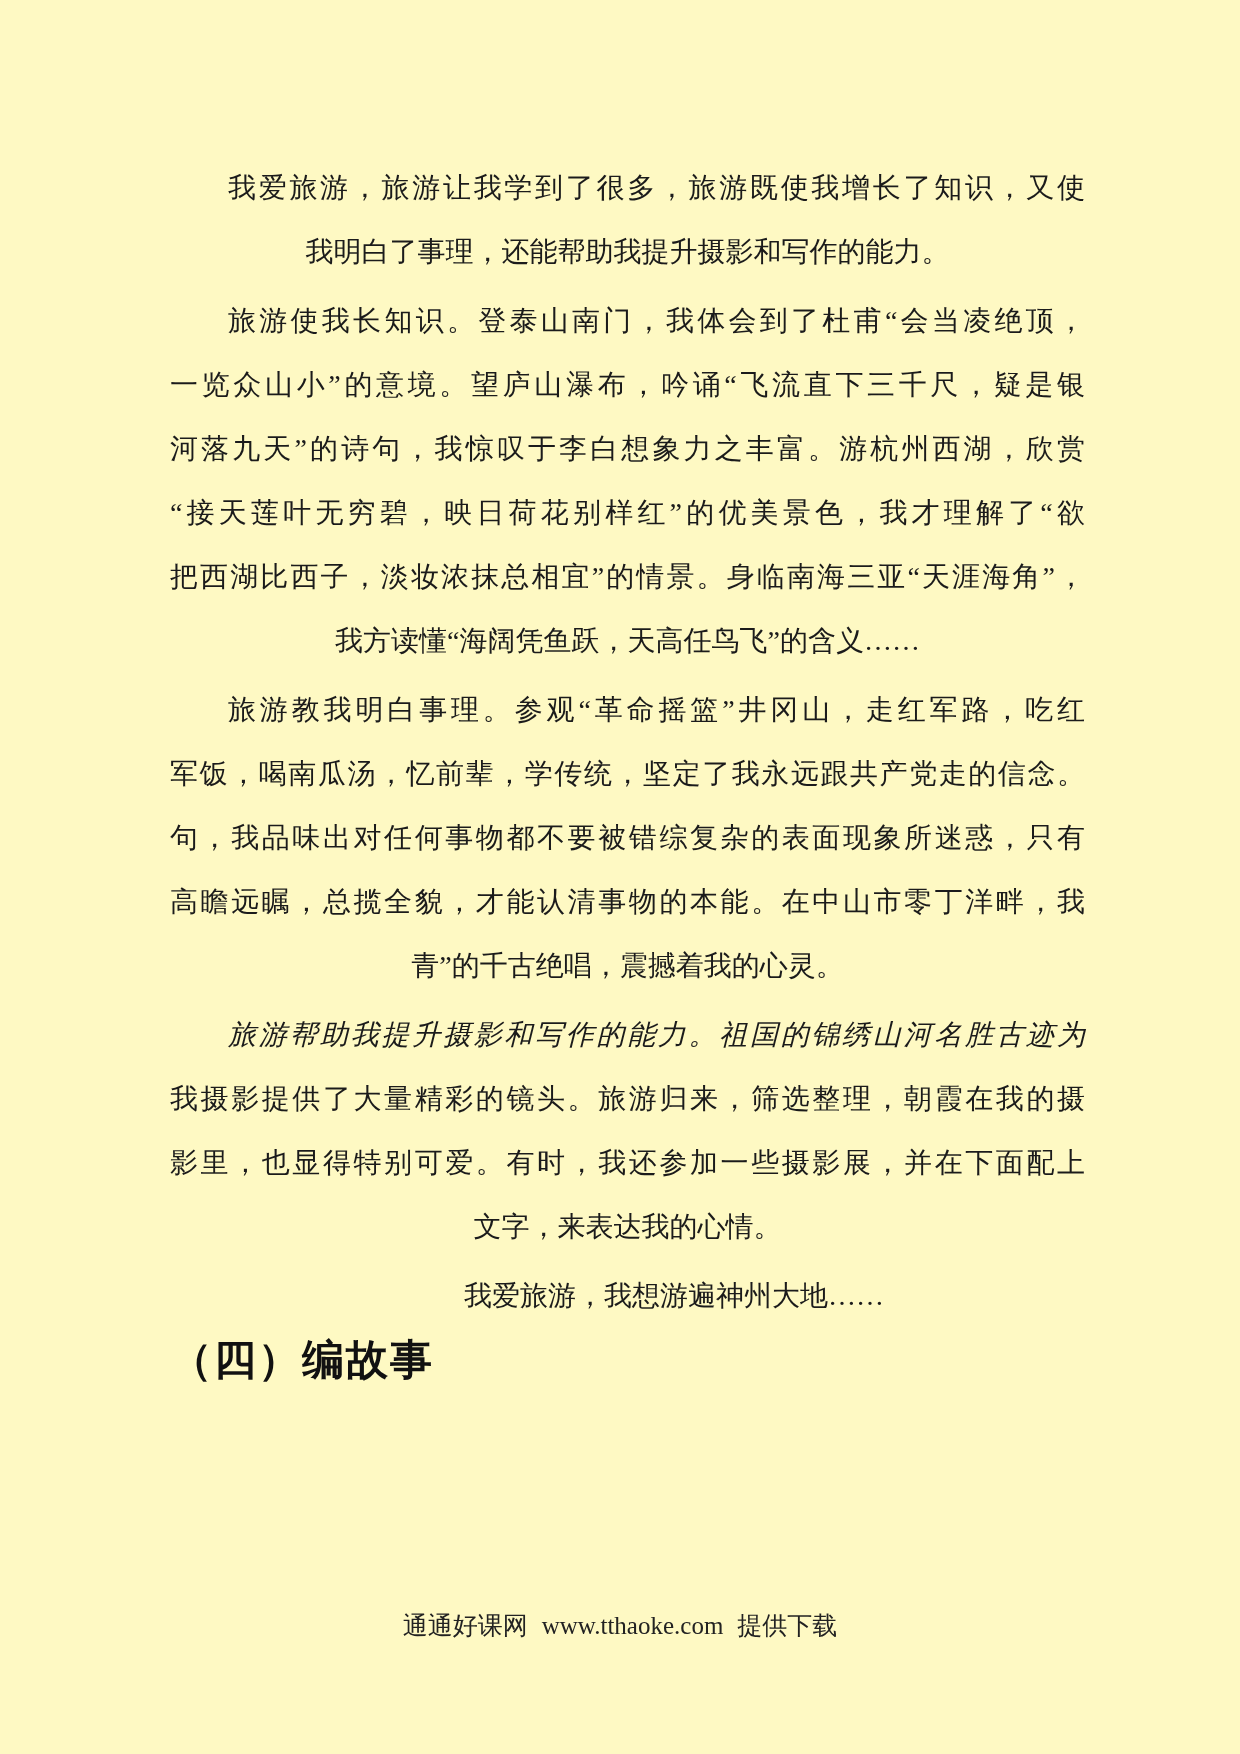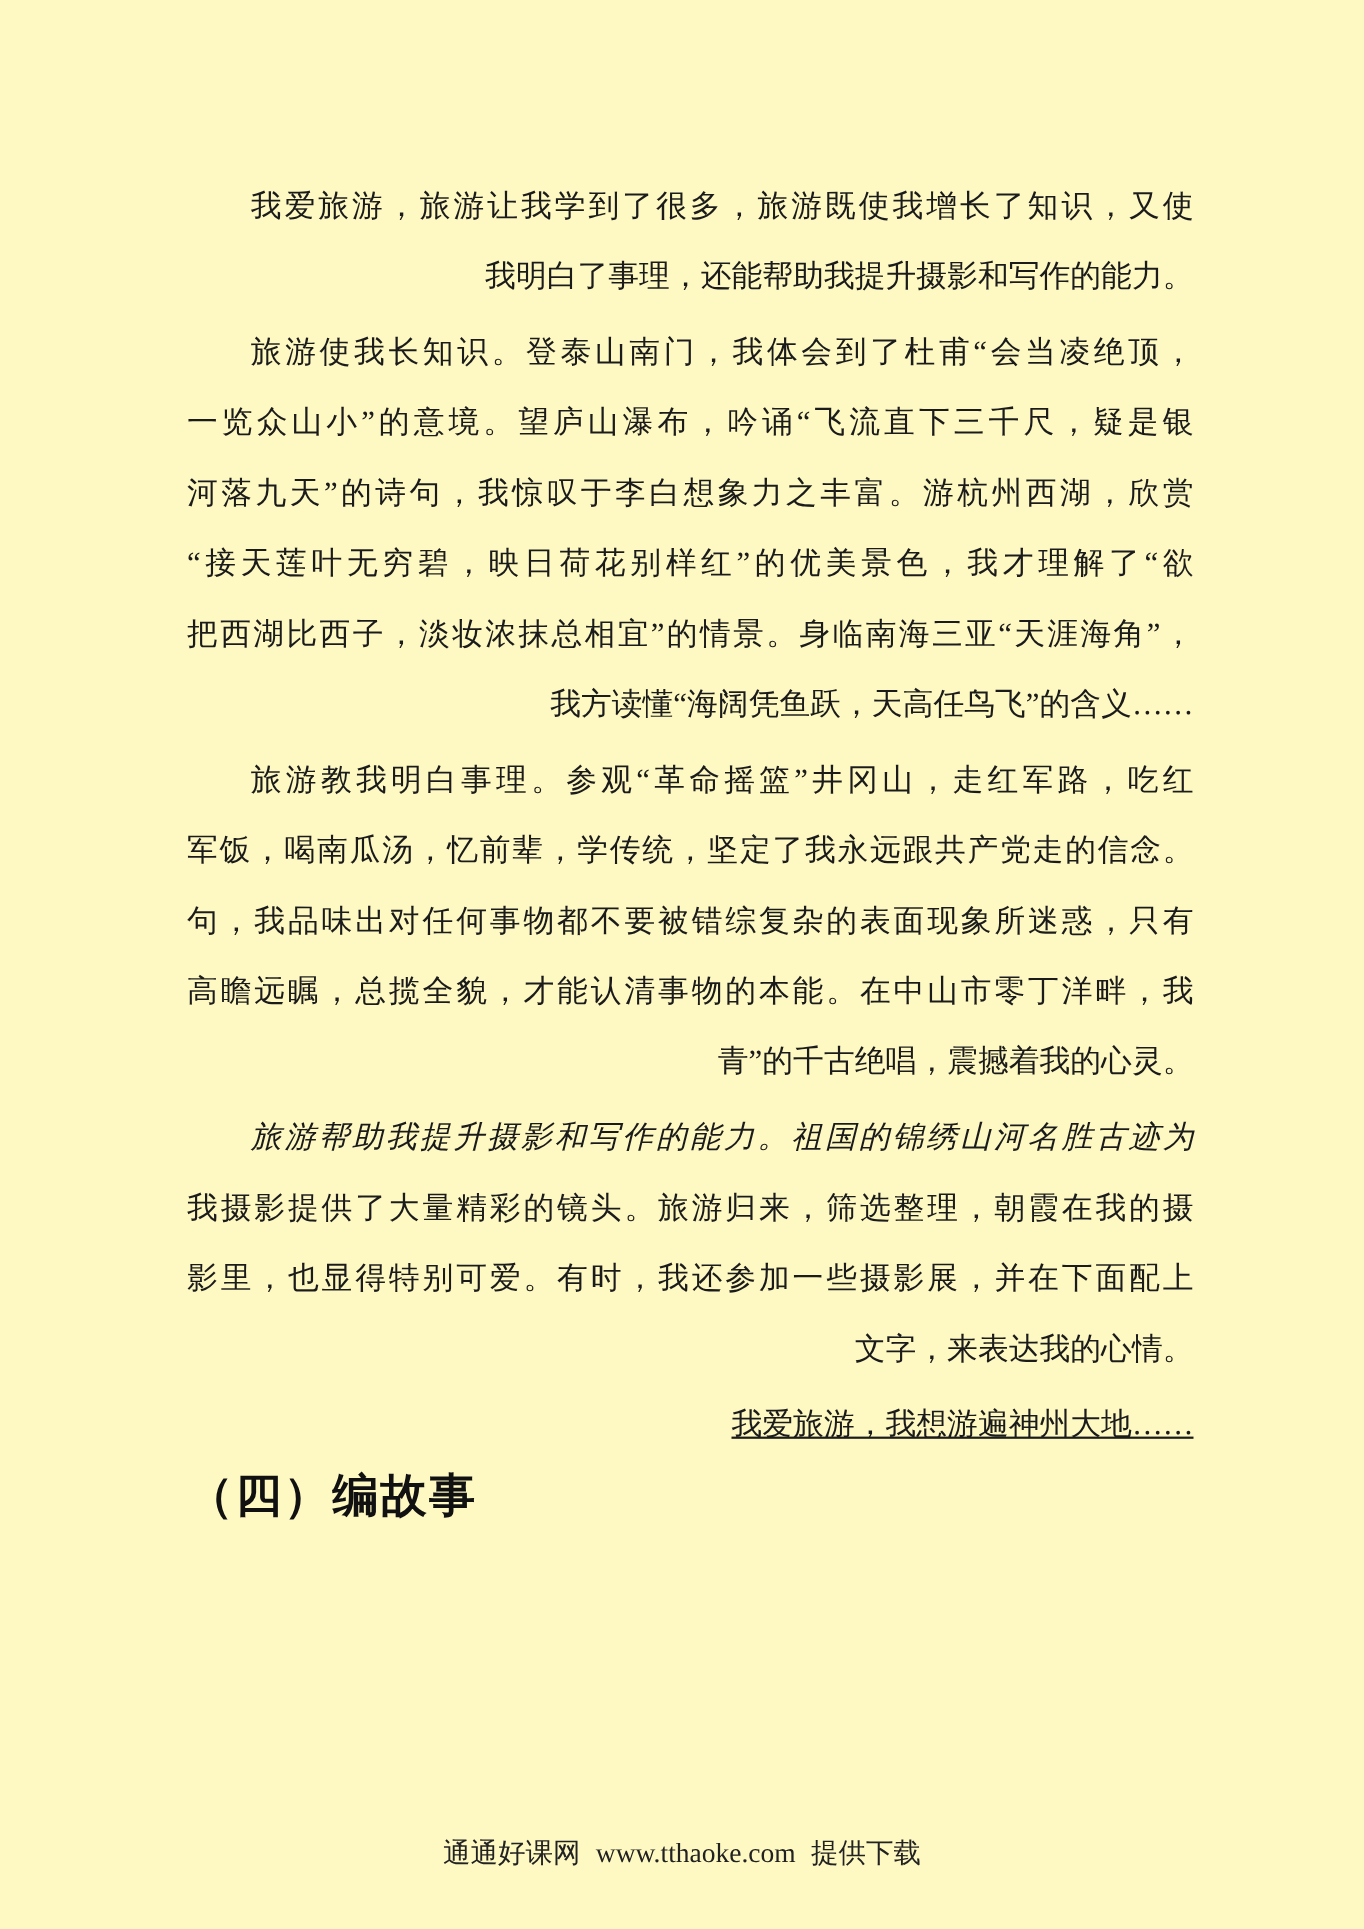--- a/index.html
+++ b/index.html
@@ -20,21 +20,21 @@
     position: absolute;
     left: 170px;
     top: 156px;
     width: 915px;
   }
   .line {
     font-size: 28px;
     line-height: 64px;
     height: 64px;
     color: #1b1b1b;
-    text-align: right;
+    text-align: center;
     overflow: visible;
   }
   .line.full {
     text-align: justify;
     text-align-last: justify;
   }
   .line.para-start {
     margin-top: 5px;
   }
   .line.para-start:first-child {
@@ -45,21 +45,21 @@
     line-height: 64px;
     height: 64px;
     font-weight: bold;
     color: #111111;
     font-family: "Liberation Sans", "DejaVu Sans", sans-serif;
     letter-spacing: 2px;
   }
   .footer {
     position: absolute;
     left: 0;
-    top: 1666px;
+    top: 1606px;
     width: 1240px;
     text-align: center;
     font-size: 25px;
     line-height: 40px;
     color: #222222;
   }
   .footer span {
     display: inline-block;
   }
   .footer .gap {
@@ -83,21 +83,21 @@
         <div class="line">我方读懂“海阔凭鱼跃，天高任鸟飞”的含义……</div>
         <div class="line full para-start" style="text-indent: 58px;">旅游教我明白事理。参观“革命摇篮”井冈山，走红军路，吃红</div>
         <div class="line full">军饭，喝南瓜汤，忆前辈，学传统，坚定了我永远跟共产党走的信念。</div>
         <div class="line full">句，我品味出对任何事物都不要被错综复杂的表面现象所迷惑，只有</div>
         <div class="line full">高瞻远瞩，总揽全貌，才能认清事物的本能。在中山市零丁洋畔，我</div>
         <div class="line">青”的千古绝唱，震撼着我的心灵。</div>
         <div class="line full para-start" style="text-indent: 58px; font-style: italic;">旅游帮助我提升摄影和写作的能力。祖国的锦绣山河名胜古迹为</div>
         <div class="line full">我摄影提供了大量精彩的镜头。旅游归来，筛选整理，朝霞在我的摄</div>
         <div class="line full">影里，也显得特别可爱。有时，我还参加一些摄影展，并在下面配上</div>
         <div class="line">文字，来表达我的心情。</div>
-        <div class="line para-start" style="text-indent: 93px; text-decoration: underline;">我爱旅游，我想游遍神州大地……</div>
+        <div class="line para-start" style="text-indent: 93px;">我爱旅游，我想游遍神州大地……</div>
       </div>
     <div class="heading">（四）编故事</div>
   </div>
 
   <div class="footer">
     <span>通通好课网</span><span class="gap"></span><span>www.tthaoke.com</span><span class="gap"></span><span>提供下载</span>
   </div>
 
 </div>
 

